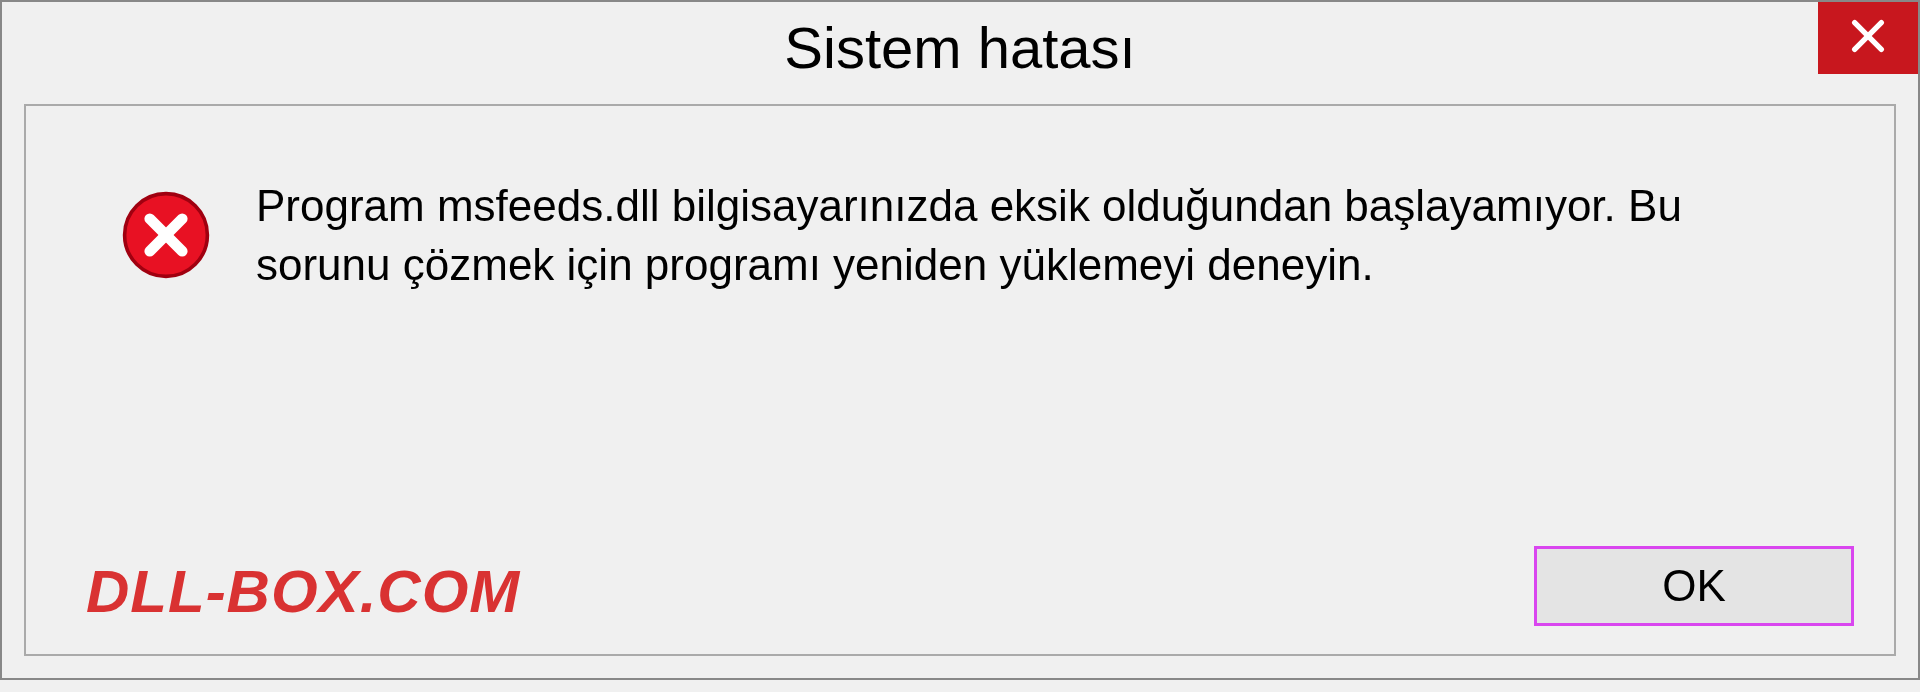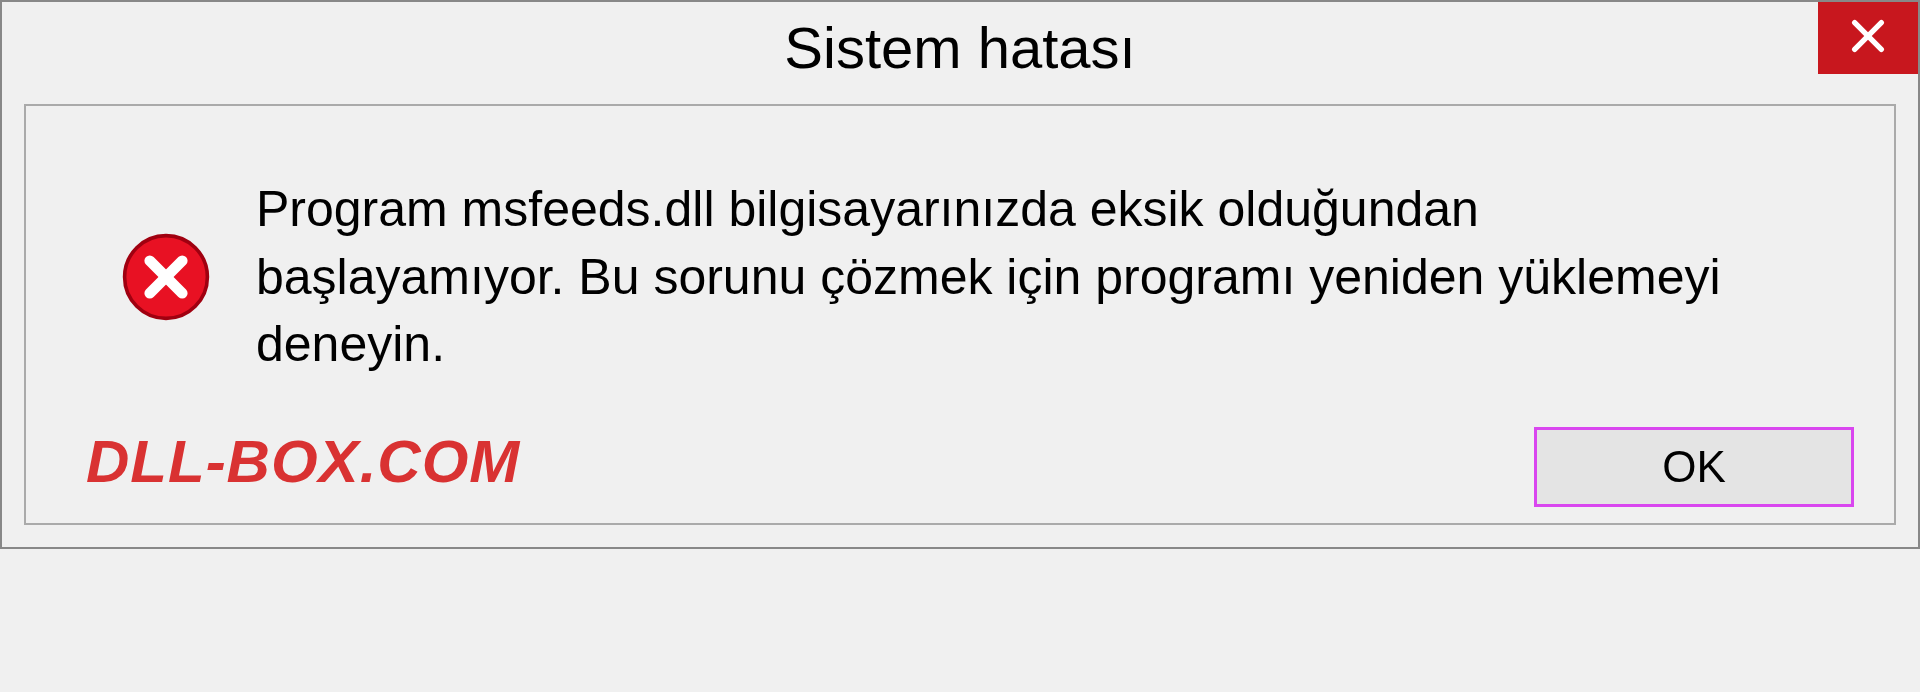--- a/index.html
+++ b/index.html
@@ -9,21 +9,21 @@
     }
     body {
       font-family: "Segoe UI", Tahoma, Arial, sans-serif;
       background: #f0f0f0;
       width: 1920px;
       height: 692px;
       overflow: hidden;
     }
     .dialog {
       width: 1920px;
-      height: 549px;
+      height: 680px;
       background: #f0f0f0;
       border: 2px solid #888;
       position: relative;
       display: flex;
       flex-direction: column;
     }
     .titlebar {
       height: 90px;
       display: flex;
       align-items: center;
@@ -72,33 +72,33 @@
     .error-icon-wrap {
       width: 90px;
       height: 90px;
       flex-shrink: 0;
     }
     .error-icon-wrap svg {
       width: 100%;
       height: 100%;
     }
     .message-text {
-      font-size: 50px;
+      font-size: 44px;
       line-height: 1.35;
       color: #000;
       font-weight: 400;
       max-width: 1500px;
     }
     .bottom-row {
       position: absolute;
-      bottom: 16px;
+      bottom: 28px;
       left: 40px;
       right: 40px;
       display: flex;
-      align-items: flex-start;
+      align-items: flex-end;
       justify-content: space-between;
       margin-top: 16px;
     }
     .watermark {
       font-size: 60px;
       font-weight: 800;
       color: #d93232;
       letter-spacing: 1px;
       font-style: italic;
       padding-left: 20px;

